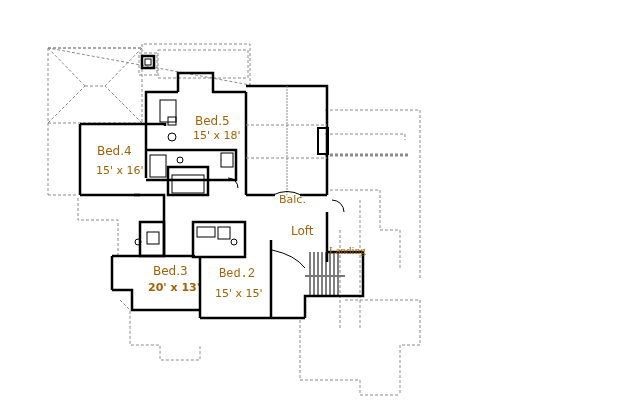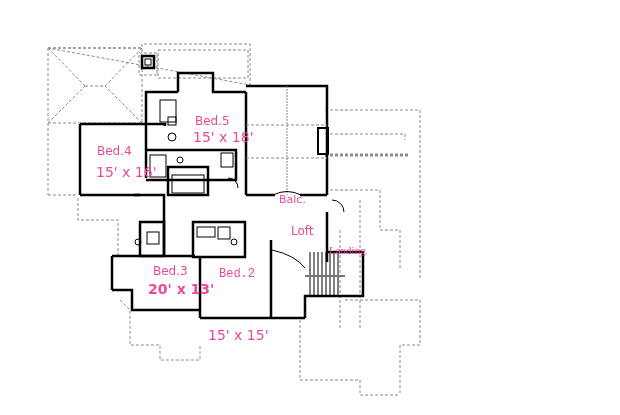--- a/index.html
+++ b/index.html
@@ -1,20 +1,20 @@
 <!DOCTYPE html>
 <html><head>
 <meta charset="utf-8">
 <style>
   html, body { margin: 0; padding: 0; background: #ffffff; }
   body { width: 620px; height: 415px; overflow: hidden; position: relative; font-family: "Liberation Sans", sans-serif; }
   #plan { position: absolute; left: 0; top: 0; }
-  .room-label { position: absolute; font-family: "DejaVu Sans", sans-serif; color: #ec4899; white-space: nowrap; }
+  .room-label { position: absolute; font-family: "DejaVu Sans", sans-serif; color: #a16207; white-space: nowrap; }
   .room-name { font-size: 12px; }
-  .room-dim { font-size: 14px; }
+  .room-dim { font-size: 11px; }
   .small-label { font-size: 11px; }
 </style>
 </head>
 <body>
 
 <svg id="plan" width="620" height="415" viewBox="0 0 620 415" xmlns="http://www.w3.org/2000/svg">
 
   <g fill="none" stroke="#8a8a8a" stroke-width="1" stroke-dasharray="3,2">
     <polygon points="48,48 142,48 142,44 250,44 250,85"></polygon>
     <rect x="48" y="48" width="94" height="75"></rect>
@@ -118,19 +118,19 @@
 <div class="room-label room-name" style="left:97px;top:144px;">Bed.4</div>
 <div class="room-label room-dim" style="left:96px;top:164px;">15' x 16'</div>
 
 <div class="room-label room-name" style="left:195px;top:114px;">Bed.5</div>
 <div class="room-label room-dim" style="left:193px;top:129px;">15' x 18'</div>
 
 <div class="room-label room-name" style="left:153px;top:264px;">Bed.3</div>
 <div class="room-label room-dim" style="left:148px;top:281px;font-weight:bold;">20' x 13'</div>
 
 <div class="room-label room-name" style="left:219px;top:267px;font-family:Liberation Mono, monospace;">Bed.2</div>
-<div class="room-label room-dim" style="left:208px;top:287px;margin-top:40px;">15' x 15'</div>
+<div class="room-label room-dim" style="left:215px;top:287px;">15' x 15'</div>
 
 <div class="room-label small-label" style="left:279px;top:193px;">Balc.</div>
 
 <div class="room-label room-name" style="left:291px;top:224px;text-align:right;">Loft</div>
 
 <div class="room-label small-label" style="left:329px;top:244px;font-family:Liberation Serif, serif;">Landing</div>
 
 </body></html>

